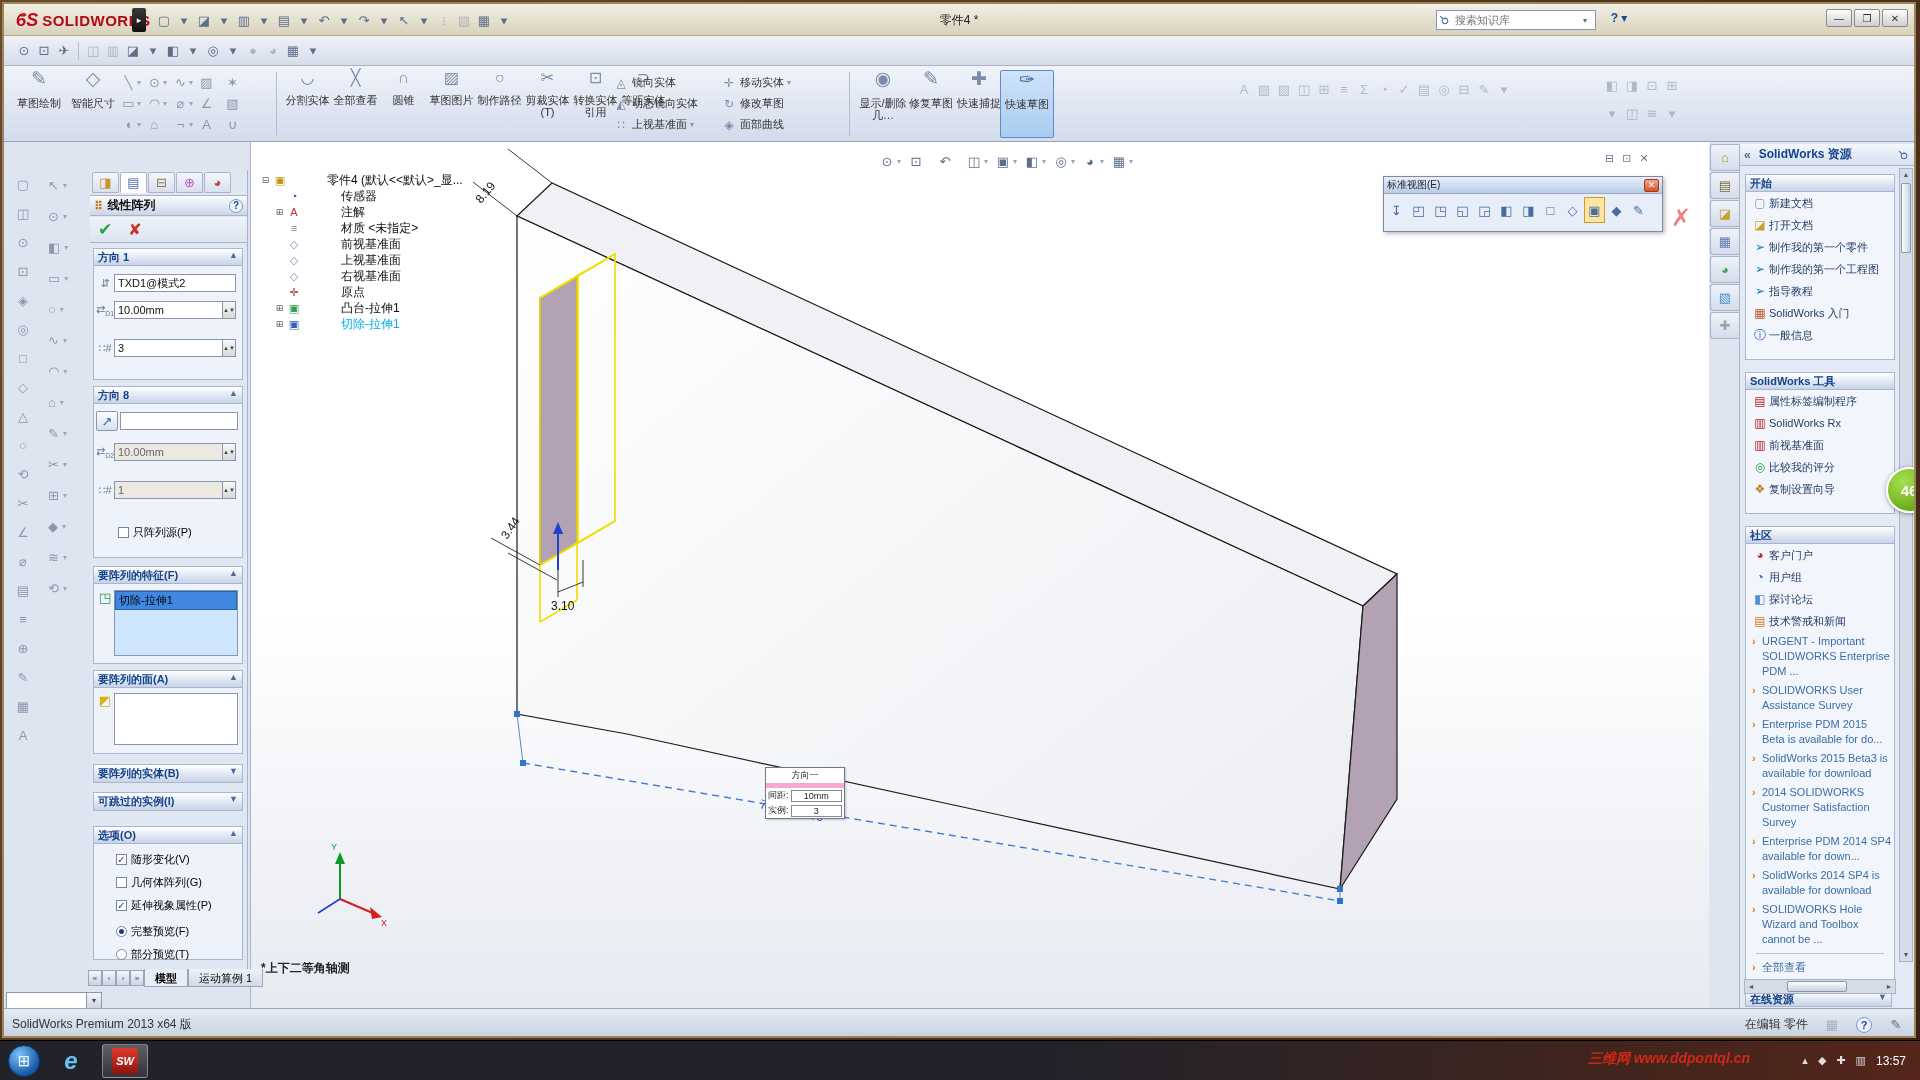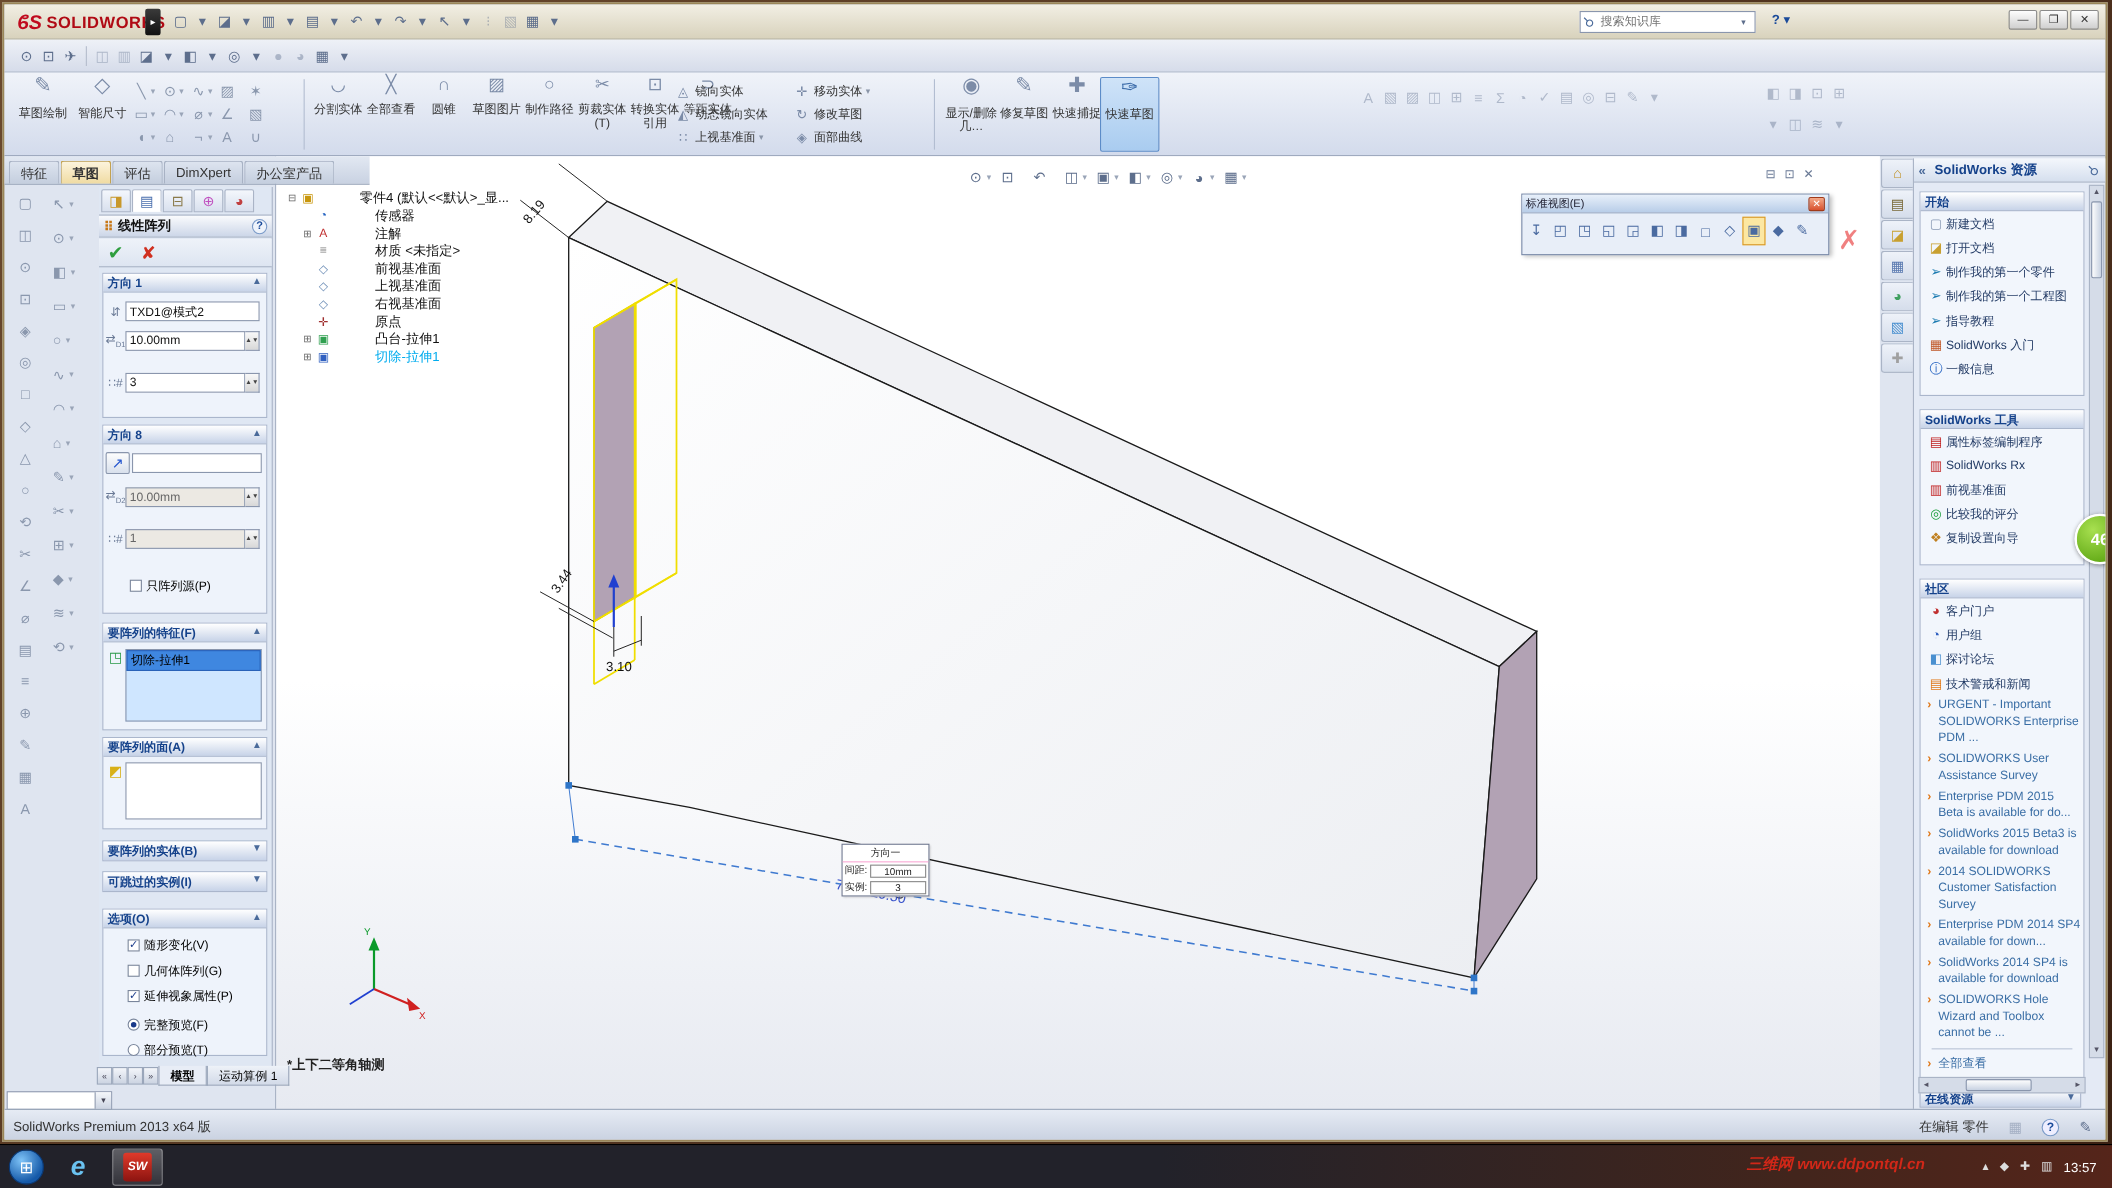--- a/index.html
+++ b/index.html
@@ -135,21 +135,21 @@
   .svtitle { height:17px; background:linear-gradient(#e8f0fa,#b8cde8); display:flex; align-items:center;
     font-size:10px; color:#223; padding:0 3px; border-bottom:1px solid #9aaac4; }
   .svclose { margin-left:auto; width:15px; height:13px; background:linear-gradient(#f4a988,#d8512e); border:1px solid #a03a1a;
     color:#fff; font-size:9px; display:flex; align-items:center; justify-content:center; border-radius:2px; }
   .svbody { display:flex; align-items:center; padding:3px 2px; gap:1px; }
   .svi { width:21px; height:26px; display:flex; align-items:center; justify-content:center; font-size:13px; color:#4a6aa0; }
   .svi.on { background:#fce7a2; border:1px solid #d89828; }
 
   .callout { position:absolute; left:514px; top:625px; width:80px; background:#fff; border:1px solid #707890;
     font-size:9px; color:#222; box-shadow:1px 1px 2px rgba(0,0,0,.2); }
-  .co-title { text-align:center; border-bottom:1px solid #f9a8d4; padding:1px 0; }
+  .co-title { text-align:center; border-bottom:5px solid #f9a8d4; padding:1px 0; }
   .co-row { display:flex; align-items:center; padding:1px 2px; gap:2px; }
   .co-box { flex:1; border:1px solid #888; background:#fff; text-align:center; }
   .viewlabel { position:absolute; left:10px; top:818px; font-size:12px; font-weight:bold; color:#222; }
 
   
   .panetabs { position:absolute; left:1706px; top:140px; width:29px; }
   .ptab { height:27px; display:flex; align-items:center; justify-content:center; font-size:13px;
     border:1px solid #aab4c6; border-right:none; background:linear-gradient(#eef2f9,#d5ddeb); margin-bottom:1px; border-radius:3px 0 0 3px; }
   .taskpane { position:absolute; left:1735px; top:140px; width:175px; height:864px; background:#e4eaf5;
     border-left:1px solid #aab4c6; font-size:11px; }
@@ -228,20 +228,21 @@
         <span class="ib ">▾</span>
         <span class="ib ">↷</span>
         <span class="ib ">▾</span>
         <span class="ib ">↖</span>
         <span class="ib ">▾</span>
         <span class="ib dim">⁝</span>
         <span class="ib dim">▧</span>
         <span class="ib ">▦</span>
         <span class="ib ">▾</span>
       </div>
+    <div class="wtitle">零件4 *</div>
     <div class="searchbox">
       <span class="mag">⚲</span>
       <input placeholder="搜索知识库" style="">
       <span class="ib" style="font-size:8px">▾</span>
     </div>
     <div class="helpbtn"><span>?</span> ▾</div>
     <div class="winbtns">
       <div class="wb">—</div>
       <div class="wb">❐</div>
       <div class="wb">✕</div>
@@ -600,28 +601,20 @@
         </div>
       <div class="co-row">
           <span>实例:</span>
         <span class="co-box">3</span>
         </div>
     </div>
 
     <div class="viewlabel">*上下二等角轴测</div>
   </div>
 
-  <div class="cmdtabs">
-
-  <span class="ctab ">特征</span>
-      <span class="ctab active">草图</span>
-      <span class="ctab ">评估</span>
-      <span class="ctab ">DimXpert</span>
-      <span class="ctab ">办公室产品</span>
-    </div>
 
   <div class="lcol1">
 
   <div class="lci">▢</div>
       <div class="lci">◫</div>
       <div class="lci">⊙</div>
       <div class="lci">⊡</div>
       <div class="lci">◈</div>
       <div class="lci">◎</div>
       <div class="lci">□</div>

